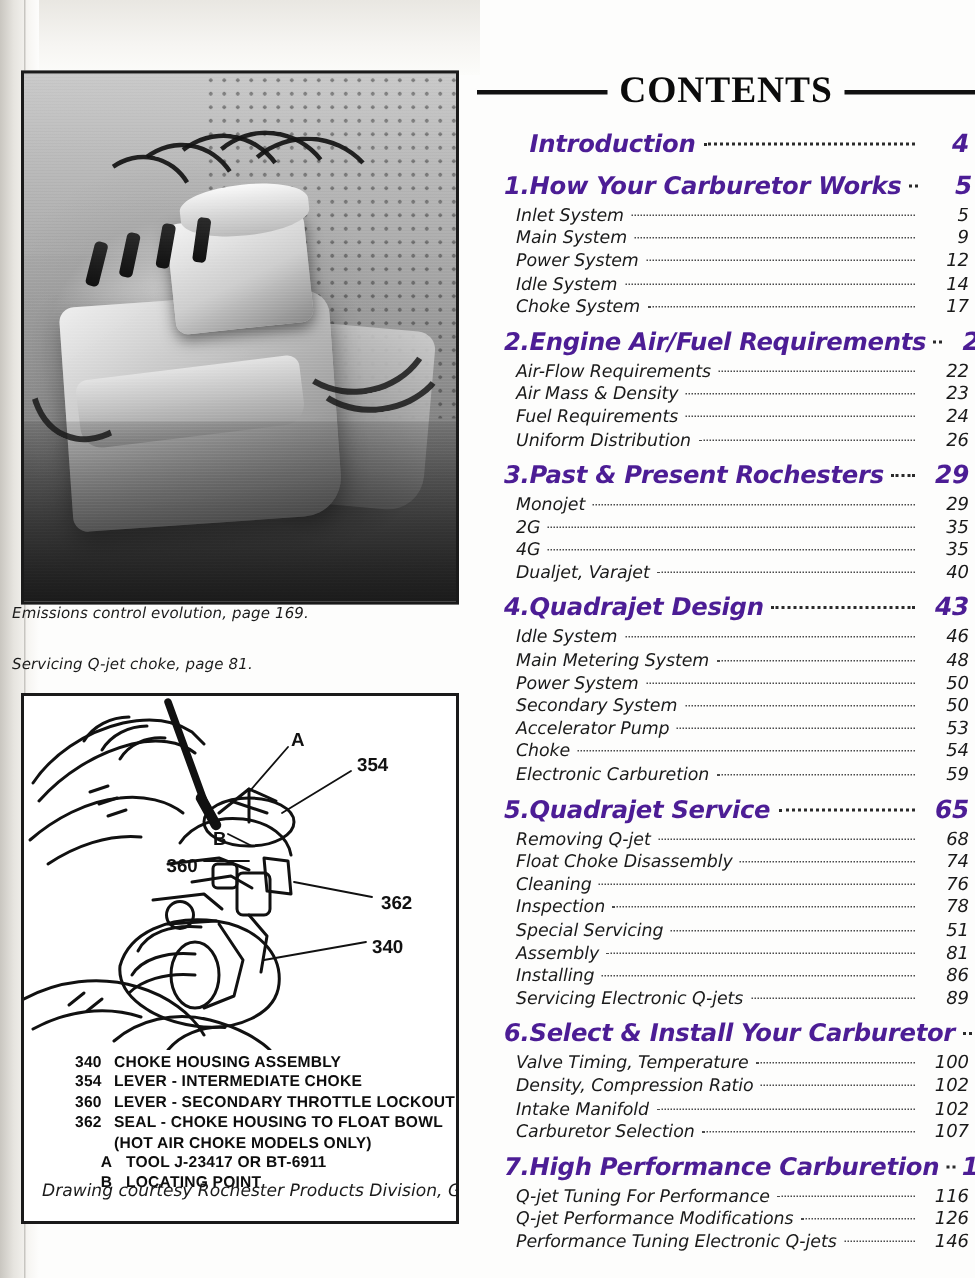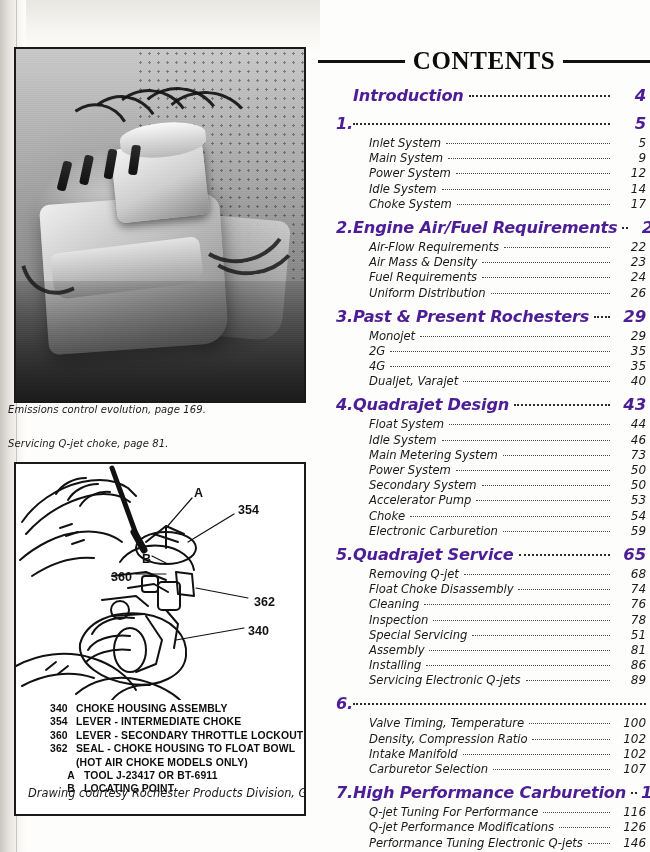--- a/index.html
+++ b/index.html
@@ -298,21 +298,21 @@
   
   .entry.sub {
     font-family: "DejaVu Sans", sans-serif;
     font-style: italic;
     font-size: 11.6px;
     letter-spacing: -.05px;
     color: #1a1a1a;
     height: 15.2px;
   }
   .entry.sub .label {
-    margin-left: 47px;
+    margin-left: 22px;
     padding-right: 5px;
   }
   .entry.sub .dots {
     flex: 1 1 auto;
     overflow: hidden;
     position: relative;
     top: -3px;
     border-bottom: 1.6px dotted #4a4a4a;
     margin: 0 4px 0 0;
     min-width: 6px;
@@ -458,20 +458,21 @@
           <div class="entry main nonum">
             <span class="num">0.</span>
             <span class="label">Introduction</span>
             <span class="dots"></span>
             <span class="pg">4</span>
           </div>
         </div>
         <div class="group">
           <div class="entry main">
             <span class="num">1.</span>
+            <span class="label">How Your Carburetor Works</span>
             <span class="dots"></span>
             <span class="pg">5</span>
           </div>
           <div class="entry sub">
             <span class="label">Inlet System</span>
             <span class="dots"></span>
             <span class="pg">5</span>
           </div>
           <div class="entry sub">
             <span class="label">Main System</span>
@@ -551,33 +552,28 @@
           </div>
         </div>
         <div class="group">
           <div class="entry main">
             <span class="num">4.</span>
             <span class="label">Quadrajet Design</span>
             <span class="dots"></span>
             <span class="pg">43</span>
           </div>
           <div class="entry sub">
-            <span class="label">Float System</span>
-            <span class="dots"></span>
-            <span class="pg">44</span>
-          </div>
-          <div class="entry sub">
             <span class="label">Idle System</span>
             <span class="dots"></span>
             <span class="pg">46</span>
           </div>
           <div class="entry sub">
             <span class="label">Main Metering System</span>
             <span class="dots"></span>
-            <span class="pg">73</span>
+            <span class="pg">48</span>
           </div>
           <div class="entry sub">
             <span class="label">Power System</span>
             <span class="dots"></span>
             <span class="pg">50</span>
           </div>
           <div class="entry sub">
             <span class="label">Secondary System</span>
             <span class="dots"></span>
             <span class="pg">50</span>
@@ -642,20 +638,21 @@
           </div>
           <div class="entry sub">
             <span class="label">Servicing Electronic Q-jets</span>
             <span class="dots"></span>
             <span class="pg">89</span>
           </div>
         </div>
         <div class="group">
           <div class="entry main">
             <span class="num">6.</span>
+            <span class="label">Select &amp; Install Your Carburetor</span>
             <span class="dots"></span>
           </div>
           <div class="entry sub">
             <span class="label">Valve Timing, Temperature</span>
             <span class="dots"></span>
             <span class="pg">100</span>
           </div>
           <div class="entry sub">
             <span class="label">Density, Compression Ratio</span>
             <span class="dots"></span>

